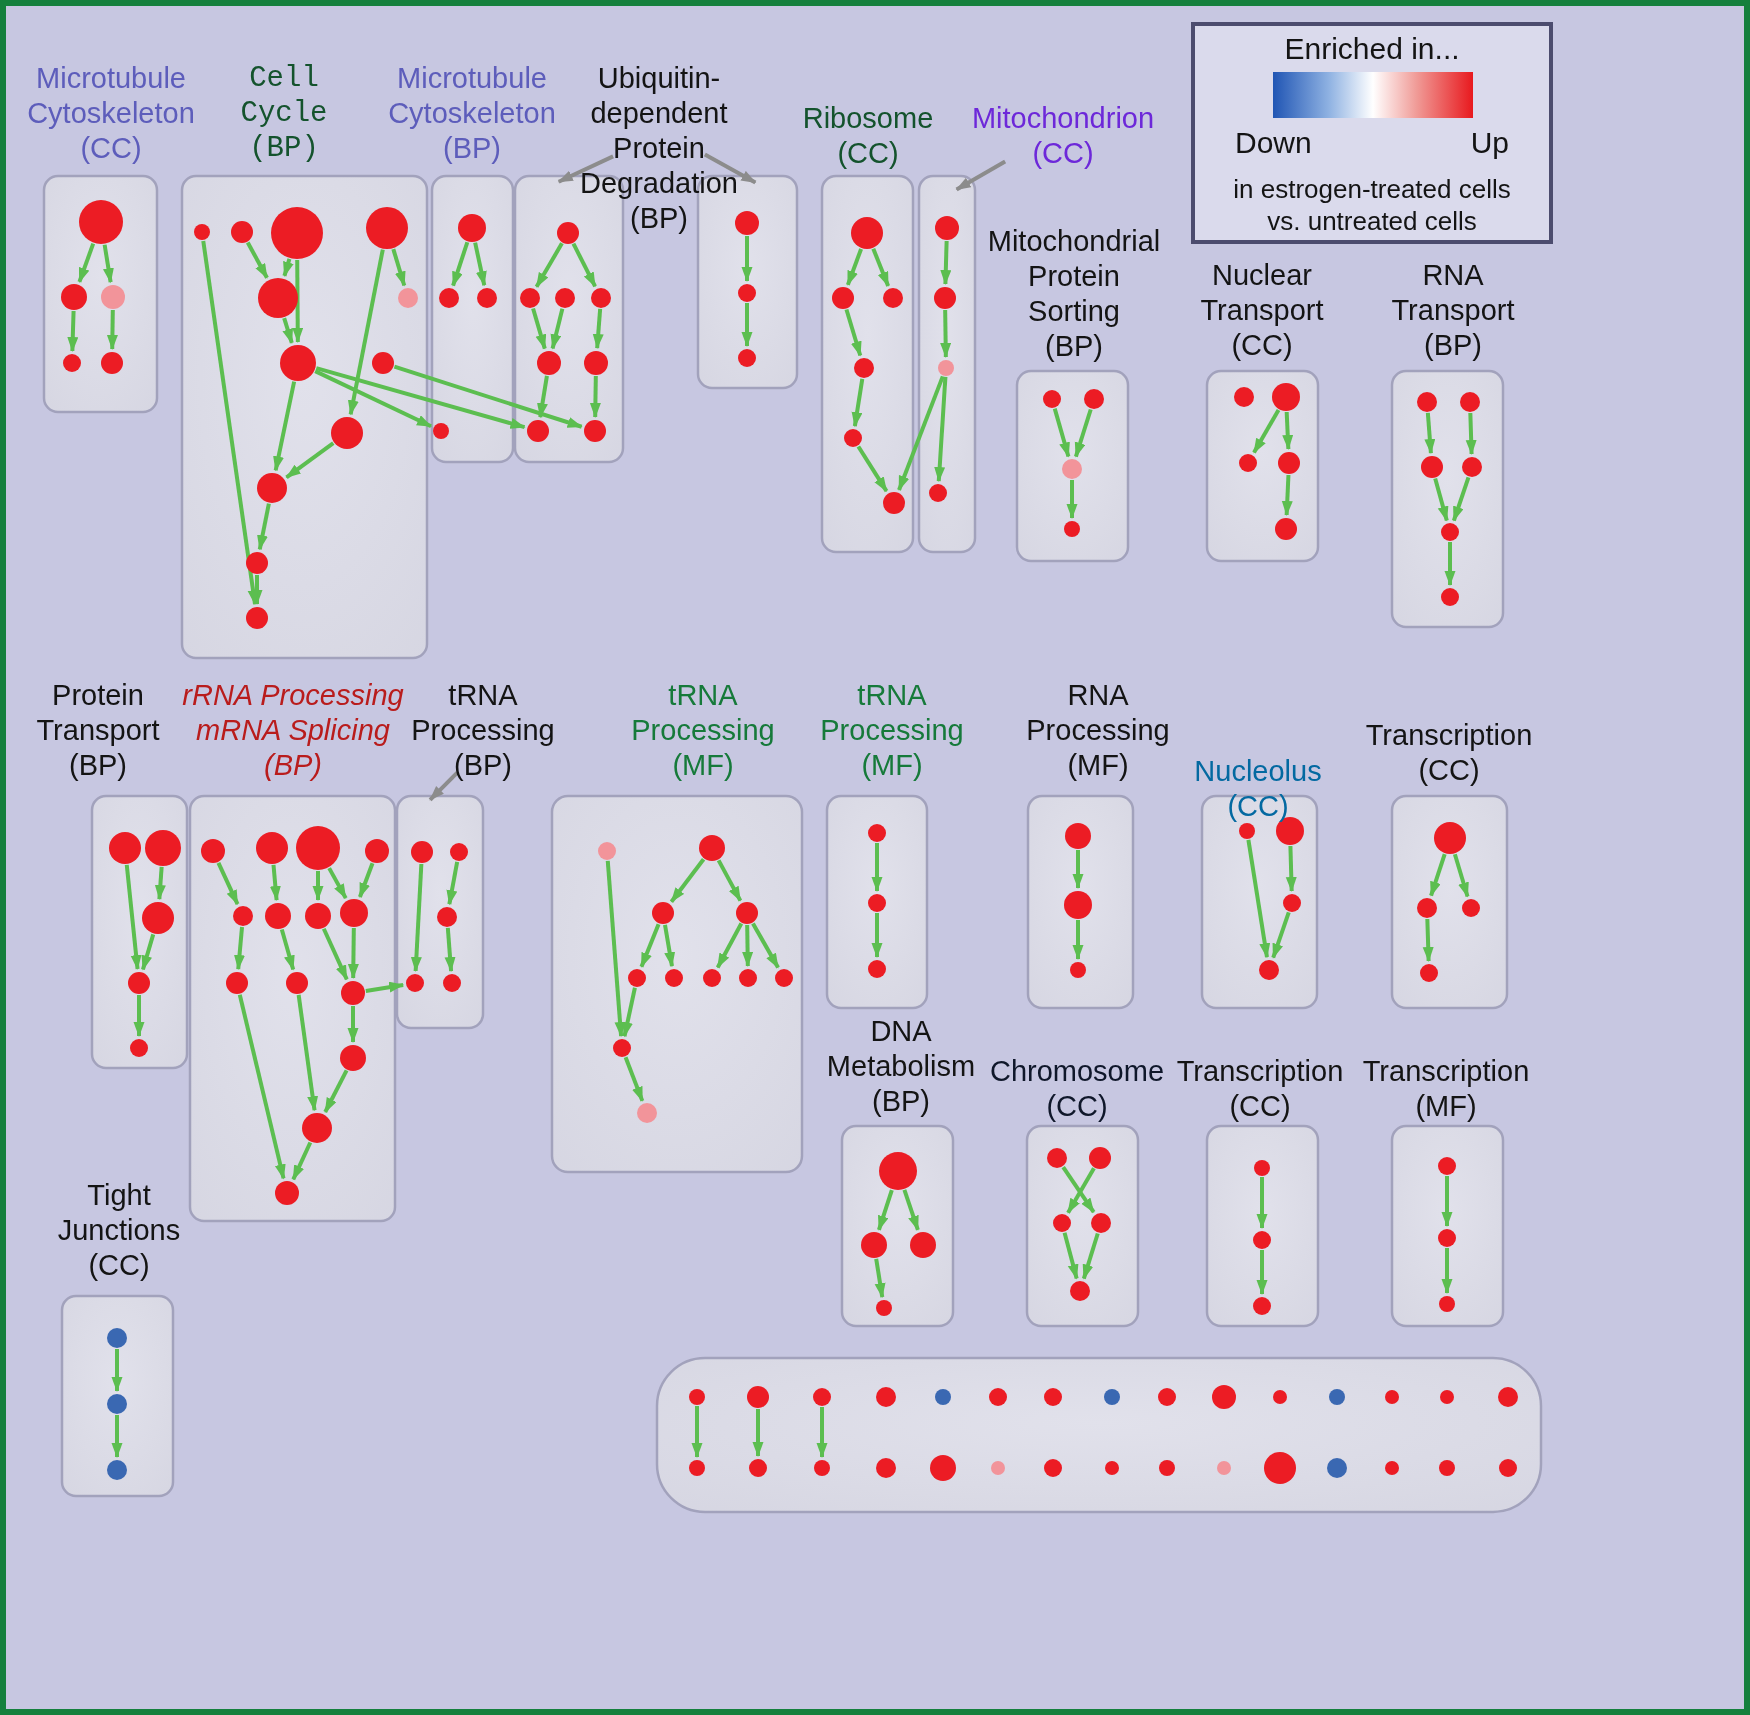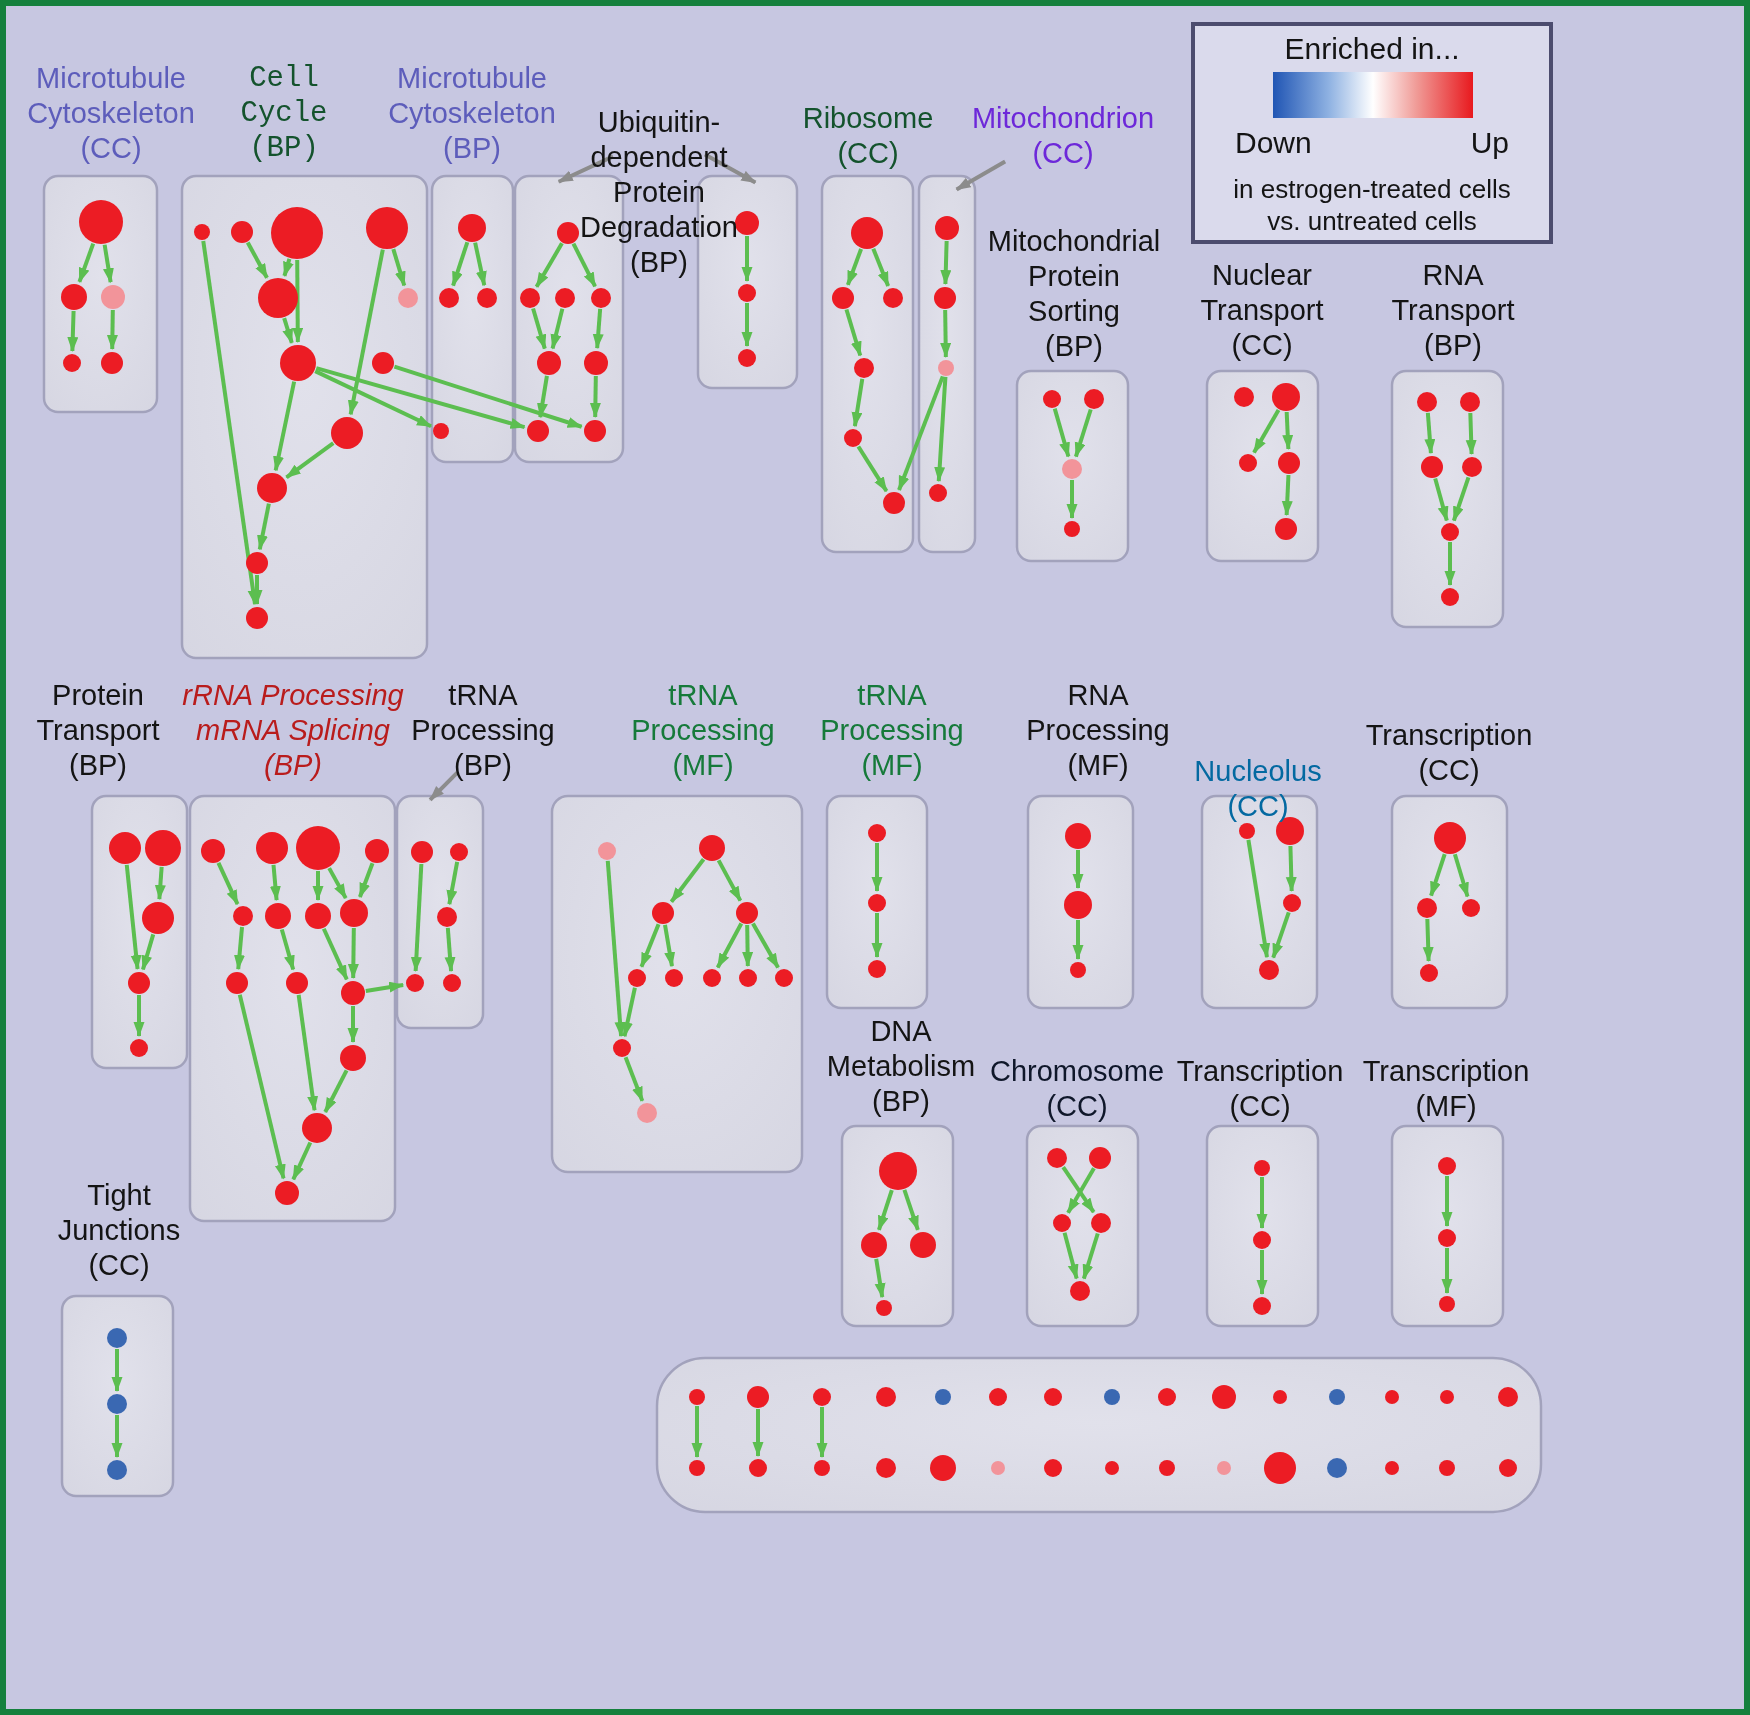--- a/index.html
+++ b/index.html
@@ -358,21 +358,21 @@
   <div id="labels">
       <div class="label" style="left: -45px; top: 55px; color: rgb(93, 93, 187);">Microtubule
 Cytoskeleton
 (CC)</div>
       <div class="label" style="left: 128px; top: 55px; color: #14532d; font-family: Liberation Mono, monospace;">Cell
 Cycle
 (BP)</div>
       <div class="label" style="left: 316px; top: 55px; color: rgb(93, 93, 187);">Microtubule
 Cytoskeleton
 (BP)</div>
-      <div class="label" style="left: 503px; top: 55px; color: rgb(20, 20, 20); margin-top: 44px;">Ubiquitin-
+      <div class="label" style="left: 503px; top: 55px; color: rgb(20, 20, 20);">Ubiquitin-
 dependent
 Protein
 Degradation
 (BP)</div>
       <div class="label" style="left: 712px; top: 95px; color: #14532d;">Ribosome
 (CC)</div>
       <div class="label" style="left: 907px; top: 95px; color: #6d28d9;">Mitochondrion
 (CC)</div>
       <div class="label" style="left: 918px; top: 218px; color: rgb(20, 20, 20);">Mitochondrial
 Protein

